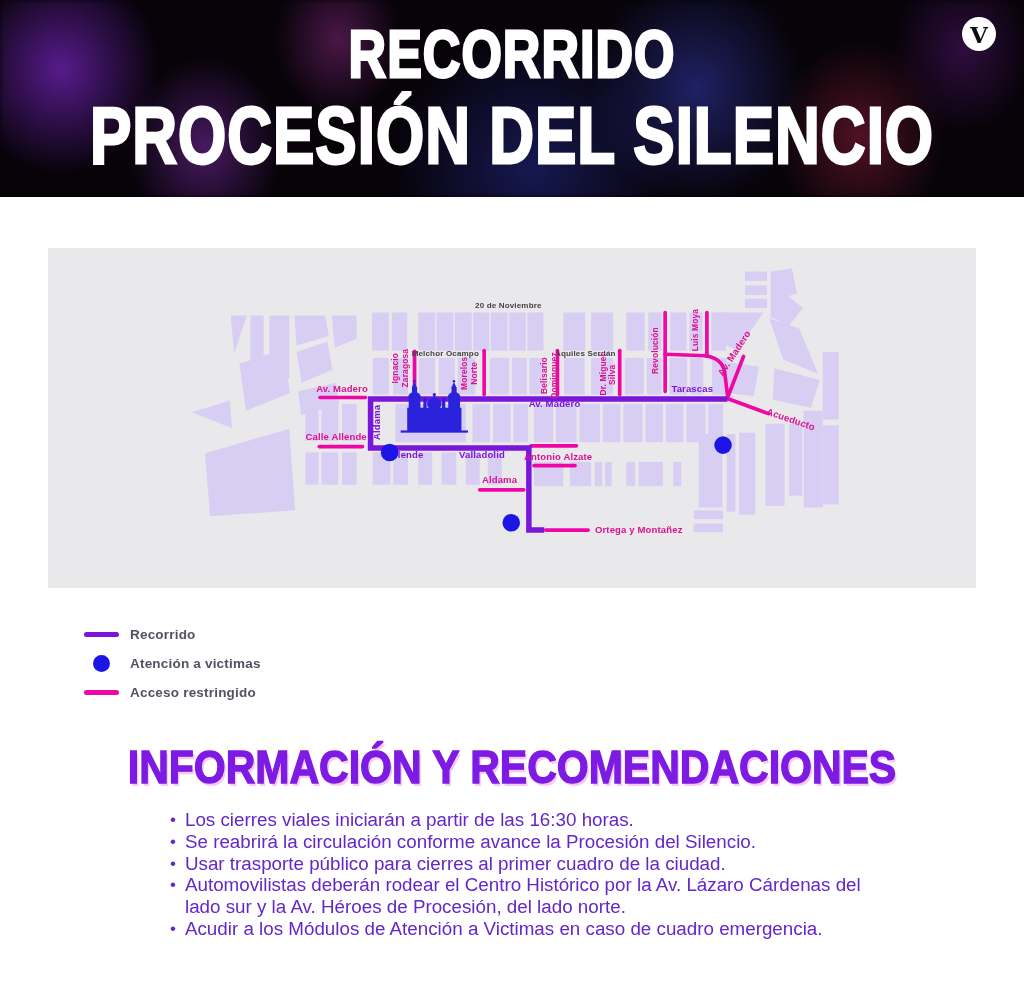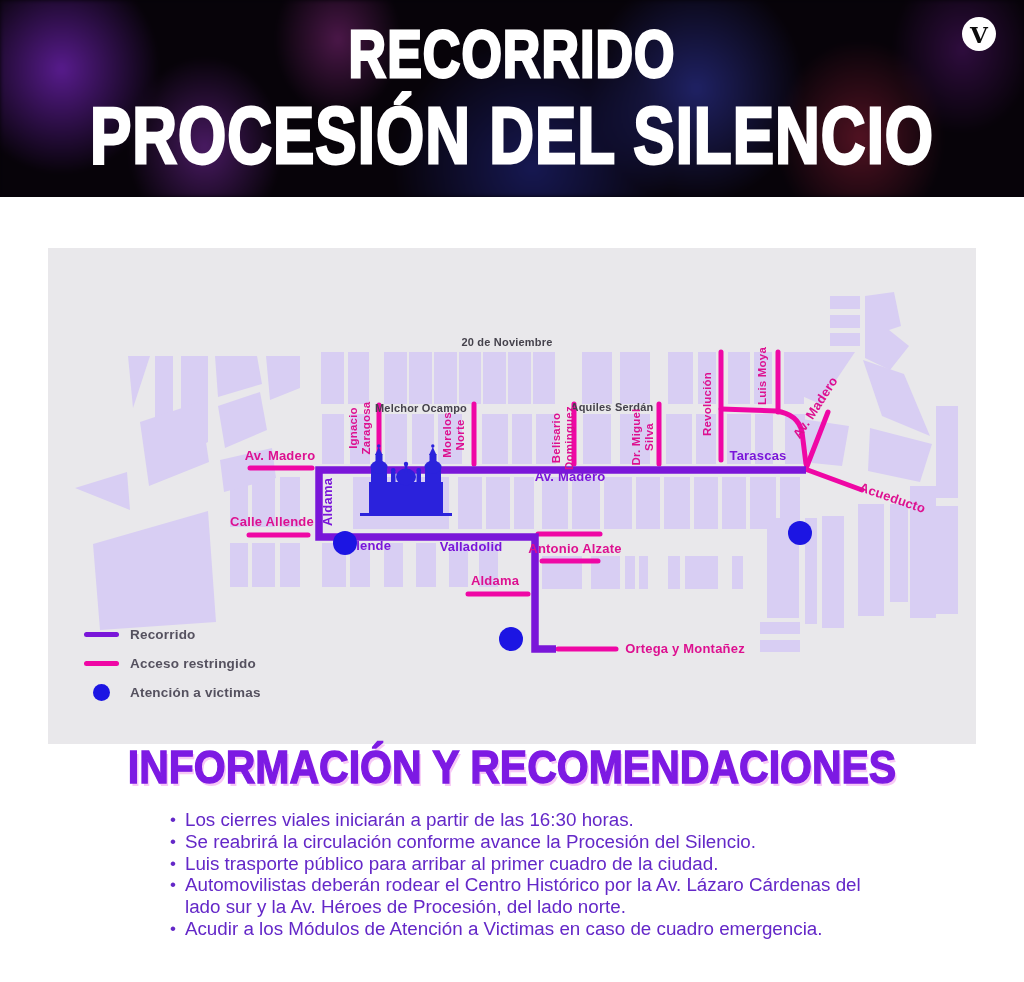--- a/index.html
+++ b/index.html
@@ -37,21 +37,21 @@
   .hero h1 .t2 { font-size:62px; margin-top:14px; }
   .brand-logo {
     position:absolute; right:28px; top:17px; width:34px; height:34px;
     background:#ffffff; border-radius:50%;
     display:flex; align-items:center; justify-content:center;
   }
   .brand-logo span { font-family:"DejaVu Serif", serif; font-weight:bold; font-size:23px; color:#0c0c0c; line-height:1; }
 
   
   .map-wrap {
-    position:absolute; left:48px; top:248px; width:928px; height:496px;
+    position:absolute; left:48px; top:248px; width:928px; height:340px;
     background:var(--map-bg, #e9e8eb);
   }
   .map-wrap svg { position:absolute; inset:0; width:100%; height:100%; }
   .map-wrap svg text { font-family:"Liberation Sans", sans-serif; }
   [data-name="cathedral-icon"] * { fill:var(--cathedral, #2b22dc); }
 
   
   .legend { position:absolute; left:36px; top:372px; }
   .legend-item { display:flex; align-items:center; height:29px; }
   .legend-sym { width:36px; display:flex; align-items:center; justify-content:flex-start; margin-right:10px; }
@@ -262,47 +262,47 @@
       </g>
   </svg>
   <div class="legend" data-name="map-legend">
       <div class="legend-item" data-name="legend-item">
         <span class="legend-sym" data-name="legend-line-icon">
           <span class="sym-line" style="background: rgb(122, 22, 217);"></span>
         </span>
         <span class="legend-label" data-name="legend-label">Recorrido</span>
       </div>
       <div class="legend-item" data-name="legend-item">
+        <span class="legend-sym" data-name="legend-dot-icon">
+          <span class="sym-dot" style="background: rgb(28, 21, 227);"></span>
+        </span>
+        <span class="legend-label" data-name="legend-label">Atención a victimas</span>
+      </div>
+      <div class="legend-item" data-name="legend-item">
         <span class="legend-sym" data-name="legend-line-icon">
           <span class="sym-line" style="background: rgb(239, 7, 165);"></span>
         </span>
         <span class="legend-label" data-name="legend-label">Acceso restringido</span>
       </div>
-      <div class="legend-item" data-name="legend-item">
-        <span class="legend-sym" data-name="legend-dot-icon">
-          <span class="sym-dot" style="background: rgb(28, 21, 227);"></span>
-        </span>
-        <span class="legend-label" data-name="legend-label">Atención a victimas</span>
-      </div>
     </div>
 </div>
 
 <h2 class="info-title" data-name="info-title">INFORMACIÓN Y RECOMENDACIONES</h2>
 <ul class="bullets" data-name="info-bullets">
     <li data-name="info-bullet">
       <span class="dot" data-name="bullet-dot-icon">•</span>
       <span data-name="bullet-text">Los cierres viales iniciarán a partir de las 16:30 horas.</span>
     </li>
     <li data-name="info-bullet">
       <span class="dot" data-name="bullet-dot-icon">•</span>
       <span data-name="bullet-text">Se reabrirá la circulación conforme avance la Procesión del Silencio.</span>
     </li>
     <li data-name="info-bullet">
       <span class="dot" data-name="bullet-dot-icon">•</span>
-      <span data-name="bullet-text">Luis trasporte público para arribar al primer cuadro de la ciudad.</span>
+      <span data-name="bullet-text">Usar trasporte público para cierres al primer cuadro de la ciudad.</span>
     </li>
     <li data-name="info-bullet">
       <span class="dot" data-name="bullet-dot-icon">•</span>
       <span data-name="bullet-text">Automovilistas deberán rodear el Centro Histórico por la Av. Lázaro Cárdenas del lado sur y la Av. Héroes de Procesión, del lado norte.</span>
     </li>
     <li data-name="info-bullet">
       <span class="dot" data-name="bullet-dot-icon">•</span>
       <span data-name="bullet-text">Acudir a los Módulos de Atención a Victimas en caso de cuadro emergencia.</span>
     </li>
   </ul>

